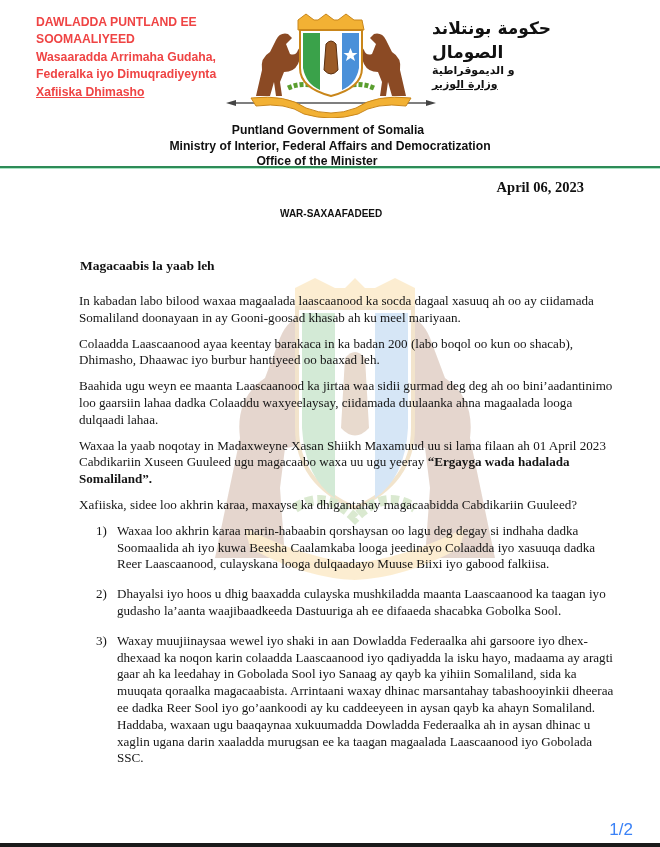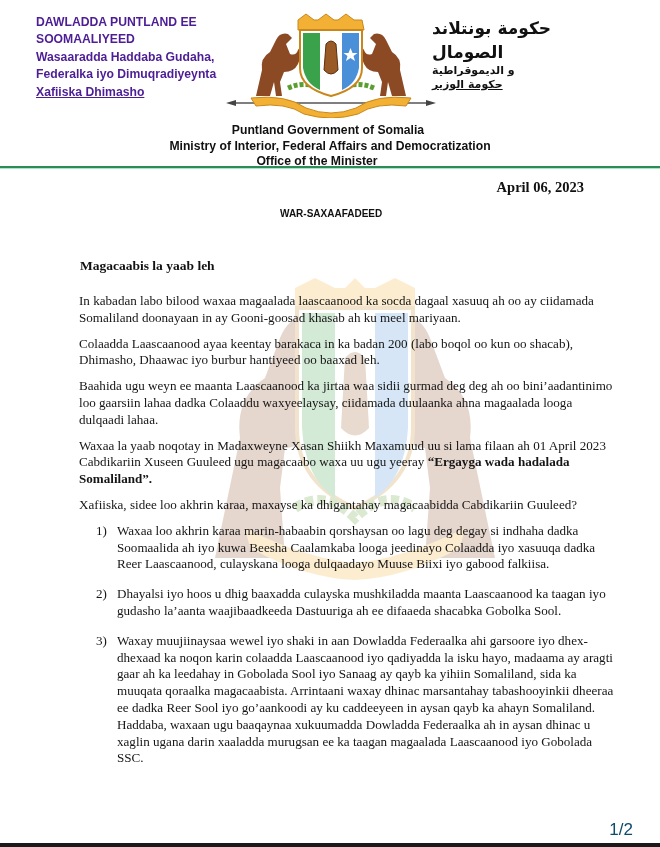--- a/index.html
+++ b/index.html
@@ -4,21 +4,21 @@
 <style>
   html, body { margin: 0; padding: 0; }
   body {
     width: 660px; height: 847px; overflow: hidden;
     background: #ffffff; position: relative;
     font-family: "Liberation Serif", serif; color: #111;
   }
   .hdr-left {
     position: absolute; left: 36px; top: 14px;
     font-family: "Liberation Sans", sans-serif; font-weight: bold;
-    font-size: 12.2px; line-height: 17.4px; color: #4c1d95;
+    font-size: 12.2px; line-height: 17.4px; color: #ef4444;
   }
   .hdr-left .u { text-decoration: underline; }
   .hdr-right {
     position: absolute; right: 48px; top: 16px; width: 180px;
     font-family: "DejaVu Sans", sans-serif; font-weight: bold;
     text-align: left; direction: rtl; color: #111;
   }
   .hdr-right .ar1 { font-size: 17px; line-height: 24px; }
   .hdr-right .ar2 { font-size: 11px; line-height: 14px; margin-right: 4px; }
   .hdr-right .ar3 { font-size: 11px; line-height: 14px; margin-right: 60px; text-decoration: underline; }
@@ -51,31 +51,31 @@
     position: absolute; left: 79px; top: 293px; width: 540px;
     font-size: 13.1px; line-height: 16.8px; color: #151515;
   }
   .body p { margin: 0 0 9px 0; }
   .body ol { margin: 6px 0 0 0; padding: 0; list-style: none; }
   .body li { position: relative; padding-left: 38px; margin-bottom: 13px; }
   .body li .num { position: absolute; left: 17px; top: 0; }
   .body b { font-weight: bold; }
   .page-num {
     position: absolute; right: 27px; top: 820px;
-    font-family: "Liberation Sans", sans-serif; font-size: 17px; color: #0c4a6e;
+    font-family: "Liberation Sans", sans-serif; font-size: 17px; color: #3b82f6;
   }
   .bottom-bar { position: absolute; left: 0; top: 843px; width: 660px; height: 4px; background: #1a1a1a; }
 </style>
 </head>
 <body>
 
 <div class="hdr-left">
   <div>DAWLADDA PUNTLAND EE</div>
   <div>SOOMAALIYEED</div>
-  <div>Wasaaradda Haddaba Gudaha,</div>
+  <div>Wasaaradda Arrimaha Gudaha,</div>
   <div>Federalka iyo Dimuqradiyeynta</div>
   <div class="u">Xafiiska Dhimasho</div>
 </div>
 
 <svg class="crest" viewBox="0 0 210 108">
 
   <line x1="4" y1="93" x2="206" y2="93" stroke="#555" stroke-width="1.5"></line>
   <polygon points="0,93 10,90 10,96" fill="#444"></polygon>
   <polygon points="210,93 200,90 200,96" fill="#444"></polygon>
 
@@ -92,21 +92,21 @@
   <path d="M74,20 L136,20 L136,58 Q136,78 105,86 Q74,78 74,58 Z" fill="#fff" stroke="#c9861a" stroke-width="2"></path>
   <path d="M77,23 L94,23 L94,80 Q80,74 77,58 Z" fill="#3aa24a"></path>
   <path d="M116,23 L133,23 L133,58 Q130,74 116,80 Z" fill="#4a90d9"></path>
   <polygon points="124.5,38 126.5,43 131.5,43 127.5,46 129,51 124.5,48 120,51 121.5,46 117.5,43 122.5,43" fill="#fff"></polygon>
   <path d="M100,34 Q105,28 110,34 L112,60 Q105,68 98,60 Z" fill="#9a5a26" stroke="#5a3010" stroke-width="1"></path>
 </svg>
 
 <div class="hdr-right">
   <div class="ar1">حكومة بونتلاند الصومال</div>
   <div class="ar2">و الديموقراطية</div>
-  <div class="ar3">حكومة الوزير</div>
+  <div class="ar3">وزارة الوزير</div>
 </div>
 
 <div class="hdr-center">
   <div class="l1">Puntland Government of Somalia</div>
   <div>Ministry of Interior, Federal Affairs and Democratization</div>
   <div class="l3">Office of the Minister</div>
 </div>
 
 <div class="rule"></div>
 

